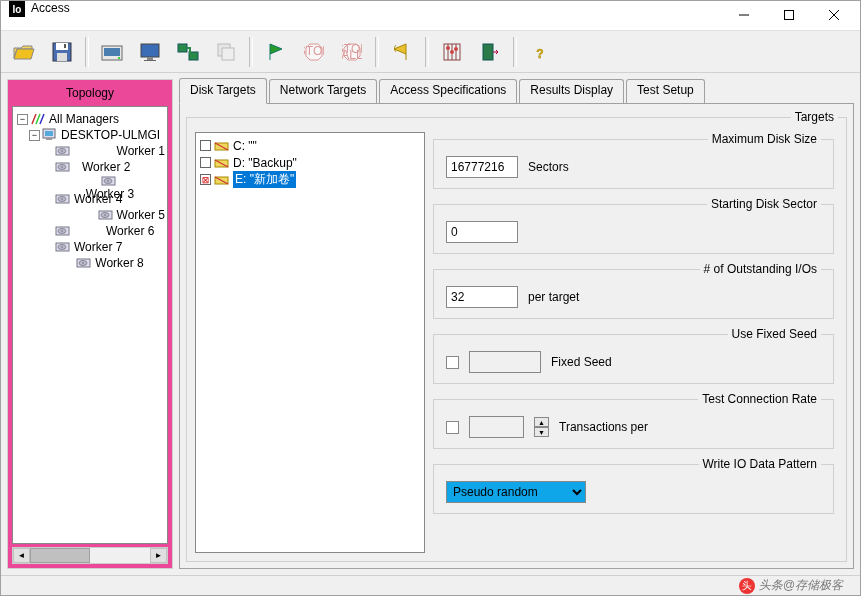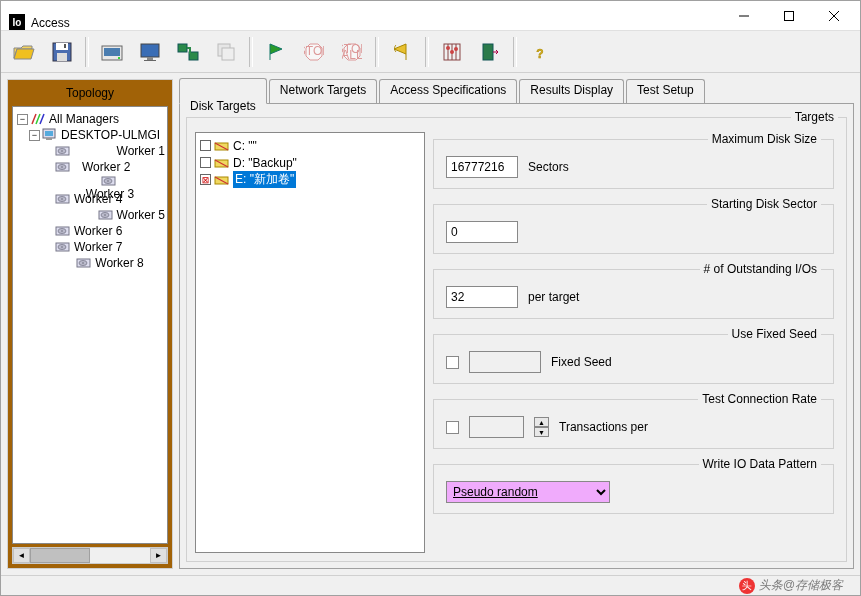--- a/index.html
+++ b/index.html
@@ -1,61 +1,61 @@
 <!DOCTYPE html>
 <html><head>
 <meta charset="utf-8">
 <style>
 * { box-sizing: border-box; margin: 0; padding: 0; font-family: "Microsoft YaHei", Tahoma, sans-serif; font-size: 12px; }
 body { background: #f0f0f0; width: 861px; height: 596px; overflow: hidden; }
 .window { width: 861px; height: 596px; background: #fff; border: 1px solid #a0a0a0; display: flex; flex-direction: column; }
-.titlebar { height: 30px; background: #fff; display: flex; align-items: flex-end; padding: 0 4px 0 8px; border-bottom: 1px solid #e0e0e0; }
+.titlebar { height: 30px; background: #fff; display: flex; align-items: flex-start; padding: 0 4px 0 8px; border-bottom: 1px solid #e0e0e0; }
 .titlebar-icon { width: 16px; height: 16px; background: #000; color: #fff; display: flex; align-items: center; justify-content: center; font-weight: bold; font-size: 10px; margin-right: 6px; }
 .titlebar-text { flex: 1; }
 .titlebar-btns { display: flex; }
 .titlebar-btn { width: 45px; height: 28px; display: flex; align-items: center; justify-content: center; cursor: default; }
 .toolbar { height: 42px; background: #f0f0f0; border-bottom: 1px solid #d0d0d0; display: flex; align-items: center; padding: 4px 6px; gap: 4px; }
 .tbtn { width: 34px; height: 34px; border: 1px solid #f0f0f0; display: flex; align-items: center; justify-content: center; background: #f0f0f0; }
 .tsep { width: 4px; height: 30px; border-left: 1px solid #c0c0c0; border-right: 1px solid #fff; margin: 0 2px; }
 .content { flex: 1; display: flex; padding: 6px; gap: 6px; background: #f0f0f0; overflow: hidden; }
 .left-panel { width: 166px; display: flex; flex-direction: column; }
-.topology-box { border: 1px solid #d0d0d0; background: #a16207; padding: 4px; flex: 1; display: flex; flex-direction: column; position: relative; }
+.topology-box { border: 1px solid #d0d0d0; background: #ec4899; padding: 4px; flex: 1; display: flex; flex-direction: column; position: relative; }
 .topology-title { text-align: center; padding: 2px 0 6px; }
 .tree { background: #fff; border: 1px solid #888; flex: 1; padding: 4px 2px; overflow: hidden; }
 .tree-row { display: flex; align-items: center; height: 16px; white-space: nowrap; padding-left: 2px; }
 .tree-exp { width: 11px; height: 11px; border: 1px solid #888; display: flex; align-items: center; justify-content: center; font-size: 9px; line-height: 1; margin-right: 2px; background: #fff; }
 .tree-icon { width: 16px; height: 14px; margin-right: 3px; display: flex; align-items: center; justify-content: center; }
 .tree-label { white-space: nowrap; }
 .hscroll { height: 17px; background: #f0f0f0; border: 1px solid #ccc; margin-top: 3px; display: flex; }
 .hscroll-btn { width: 17px; background: #e0e0e0; border: 1px solid #c0c0c0; display: flex; align-items: center; justify-content: center; font-size: 8px; }
 .hscroll-track { flex: 1; position: relative; }
 .hscroll-thumb { position: absolute; left: 0; width: 60px; height: 100%; background: #c0c0c0; border: 1px solid #a0a0a0; }
 .right-panel { flex: 1; display: flex; flex-direction: column; }
 .tabs { display: flex; height: 24px; }
 .tab { padding: 3px 10px; border: 1px solid #a0a0a0; border-bottom: none; background: #f0f0f0; margin-right: 2px; border-radius: 3px 3px 0 0; cursor: default; position: relative; }
-.tab.active { background: #f0f0f0; z-index: 2; top: 1px; border-bottom: 1px solid #f0f0f0; margin-top: -2px; padding-top: 20px; }
+.tab.active { background: #f0f0f0; z-index: 2; top: 1px; border-bottom: 1px solid #f0f0f0; margin-top: -2px; padding-top: 4px; }
 .tab-content { flex: 1; border: 1px solid #a0a0a0; background: #f0f0f0; padding: 6px; position: relative; overflow: hidden; }
 fieldset { border: 1px solid #d0d0d0; padding: 8px; margin-bottom: 8px; }
 fieldset > legend { padding: 0 4px; text-align: right; }
 .targets-fs { height: 100%; display: flex; gap: 8px; }
 .disk-list { width: 230px; background: #fff; border: 1px solid #888; padding: 4px 2px; }
 .disk-row { display: flex; align-items: center; height: 17px; padding-left: 2px; gap: 3px; }
 .disk-cb { width: 11px; height: 11px; border: 1px solid #666; background: #fff; display: flex; align-items: center; justify-content: center; font-size: 9px; color: #c00; }
 .disk-icon { width: 16px; height: 12px; display: flex; align-items: center; justify-content: center; }
 .disk-label { }
 .disk-row.selected .disk-label { background: #0078d7; color: #fff; padding: 0 2px; }
 .params { flex: 1; overflow-y: auto; padding-right: 4px; }
 .params fieldset { padding: 10px 12px; }
 .field-row { display: flex; align-items: center; gap: 10px; }
 input[type=text].num { width: 72px; height: 22px; border: 1px solid #888; background: #fff; padding: 2px 4px; font-size: 12px; }
 input[type=text].num.ro { background: #f0f0f0; }
 .chk { width: 13px; height: 13px; border: 1px solid #888; background: #fff; }
 .spin { display: flex; flex-direction: column; }
 .spin-btn { width: 15px; height: 10px; border: 1px solid #888; background: #e8e8e8; font-size: 7px; display: flex; align-items: center; justify-content: center; }
-select.combo { width: 164px; height: 22px; border: 1px solid #888; background: #f0abfc; padding: 1px 2px; text-decoration: underline; }
+select.combo { width: 140px; height: 22px; border: 1px solid #888; background: #0ea5e9; padding: 1px 2px; }
 .statusbar { height: 20px; border-top: 1px solid #d0d0d0; background: #f0f0f0; }
 .watermark { position: absolute; right: 18px; bottom: 2px; color: rgba(60,60,60,0.65); font-size: 15px; font-style: italic; pointer-events: none; display: flex; align-items: center; gap: 4px; z-index: 50; }
 .watermark-icon { width: 16px; height: 16px; border-radius: 50%; background: #e33; color: #fff; display: flex; align-items: center; justify-content: center; font-size: 10px; font-style: normal; }
 svg { display: block; }
 </style>
 </head>
 <body>
 
 <div class="window">
 
@@ -248,21 +248,21 @@
               <div class="tree-row" style="padding-left: 40px; justify-content: flex-end;">
                 <div class="tree-icon">
                   <svg width="16" height="12">
                     <rect x="1" y="2" width="13" height="8" fill="#dde" stroke="#778"></rect>
                     <ellipse cx="7" cy="6" rx="4" ry="2.5" fill="#bbc" stroke="#889"></ellipse>
                     <circle cx="7" cy="6" r="0.8" fill="#667"></circle>
                   </svg>
                 </div>
                 <span class="tree-label">Worker 5</span>
               </div>
-              <div class="tree-row" style="padding-left: 40px;">
+              <div class="tree-row" style="padding-left: 40px; gap: 32px;">
                 <div class="tree-icon">
                   <svg width="16" height="12">
                     <rect x="1" y="2" width="13" height="8" fill="#dde" stroke="#778"></rect>
                     <ellipse cx="7" cy="6" rx="4" ry="2.5" fill="#bbc" stroke="#889"></ellipse>
                     <circle cx="7" cy="6" r="0.8" fill="#667"></circle>
                   </svg>
                 </div>
                 <span class="tree-label">Worker 6</span>
               </div>
               <div class="tree-row" style="padding-left: 40px;">

